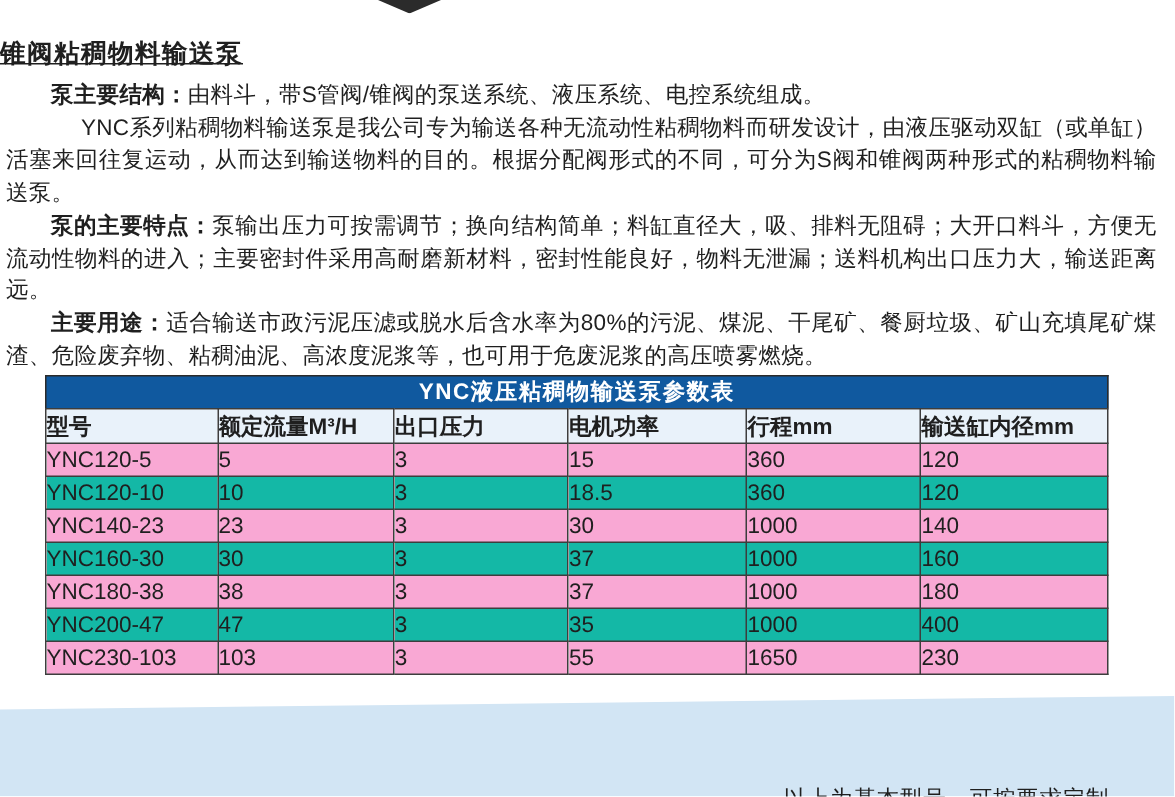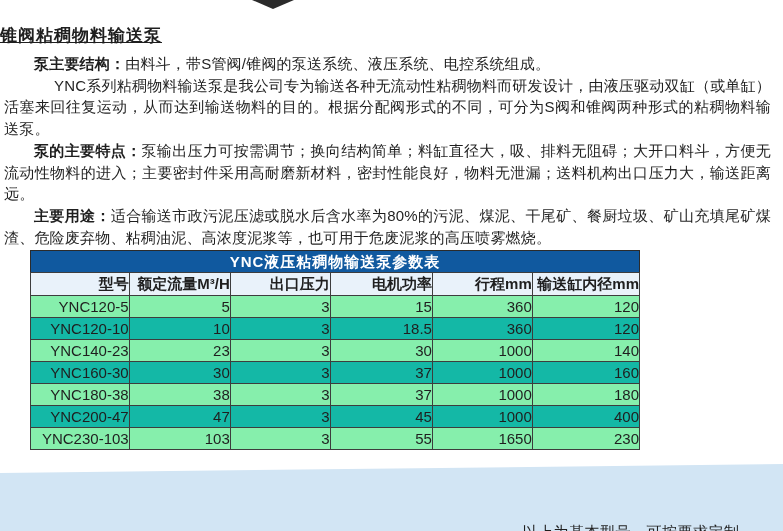--- a/index.html
+++ b/index.html
@@ -47,21 +47,21 @@
     line-height: 21.7px;
     text-align: justify;
     letter-spacing: 0.2px;
   }
   .para.first { text-indent: 50px; }
   .para.labeled { text-indent: 30px; }
   .para b { font-weight: bold; }
   .table-wrap {
     position: absolute;
     left: 30px; top: 250px;
-    width: 610px;
+    width: 709px;
     z-index: 1;
   }
   .tbl-title {
     height: 22px;
     line-height: 22px;
     background: #10599f;
     color: #ffffff;
     font-size: 15px;
     font-weight: bold;
     text-align: center;
@@ -71,27 +71,27 @@
   }
   table {
     width: 100%;
     border-collapse: collapse;
     table-layout: fixed;
     font-size: 15px;
     background: #ffffff;
   }
   th, td {
     border: 1px solid #3d3d3d;
-    text-align: right;
+    text-align: left;
     padding: 0;
     overflow: hidden;
     white-space: nowrap;
   }
   th { height: 23px; font-weight: bold; background: #e9f2fa; }
-  td { height: 22px; background: #86efac; }
+  td { height: 22px; background: #f9a8d4; }
   tr.alt td { background: #14b8a6; }
   table { border: 1px solid #2b2b2b; }
   .footnote {
     position: absolute;
     top: 491px;
     right: 28px;
     font-size: 15px;
     letter-spacing: 0.5px;
     z-index: 1;
     margin-top: 32px;
@@ -171,21 +171,21 @@
           <td>38</td>
           <td>3</td>
           <td>37</td>
           <td>1000</td>
           <td>180</td>
         </tr>
         <tr class="alt">
           <td>YNC200-47</td>
           <td>47</td>
           <td>3</td>
-          <td>45</td>
+          <td>35</td>
           <td>1000</td>
           <td>400</td>
         </tr>
         <tr>
           <td>YNC230-103</td>
           <td>103</td>
           <td>3</td>
           <td>55</td>
           <td>1650</td>
           <td>230</td>

